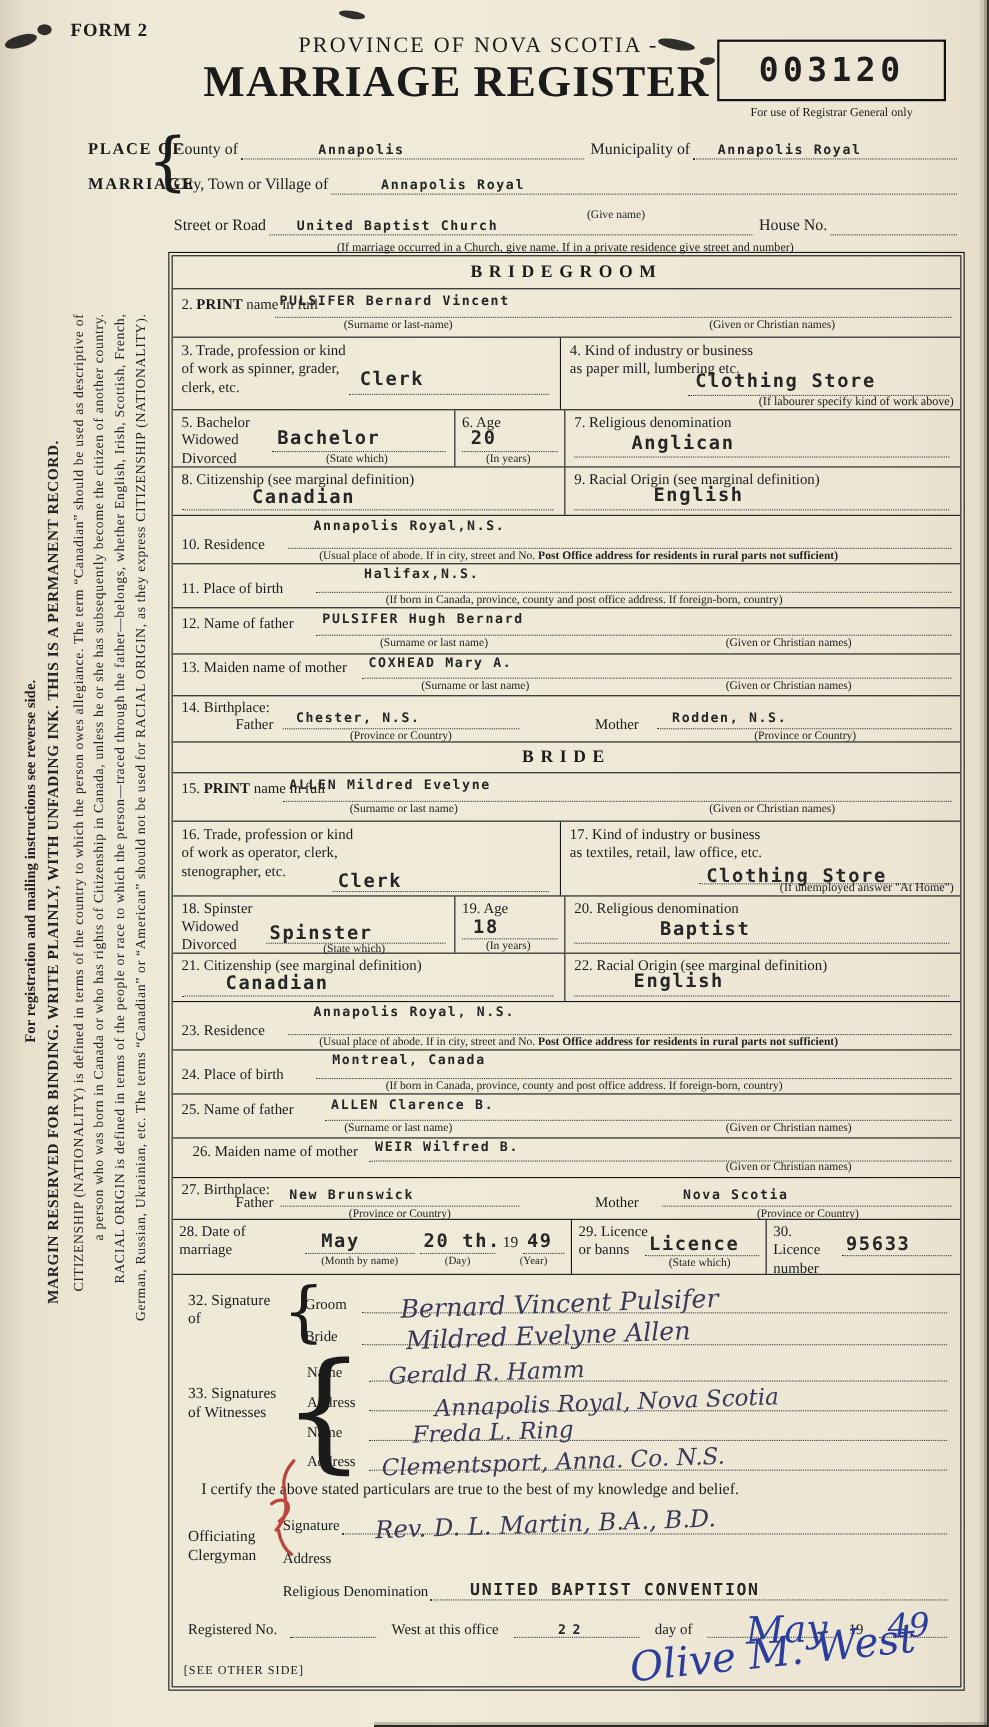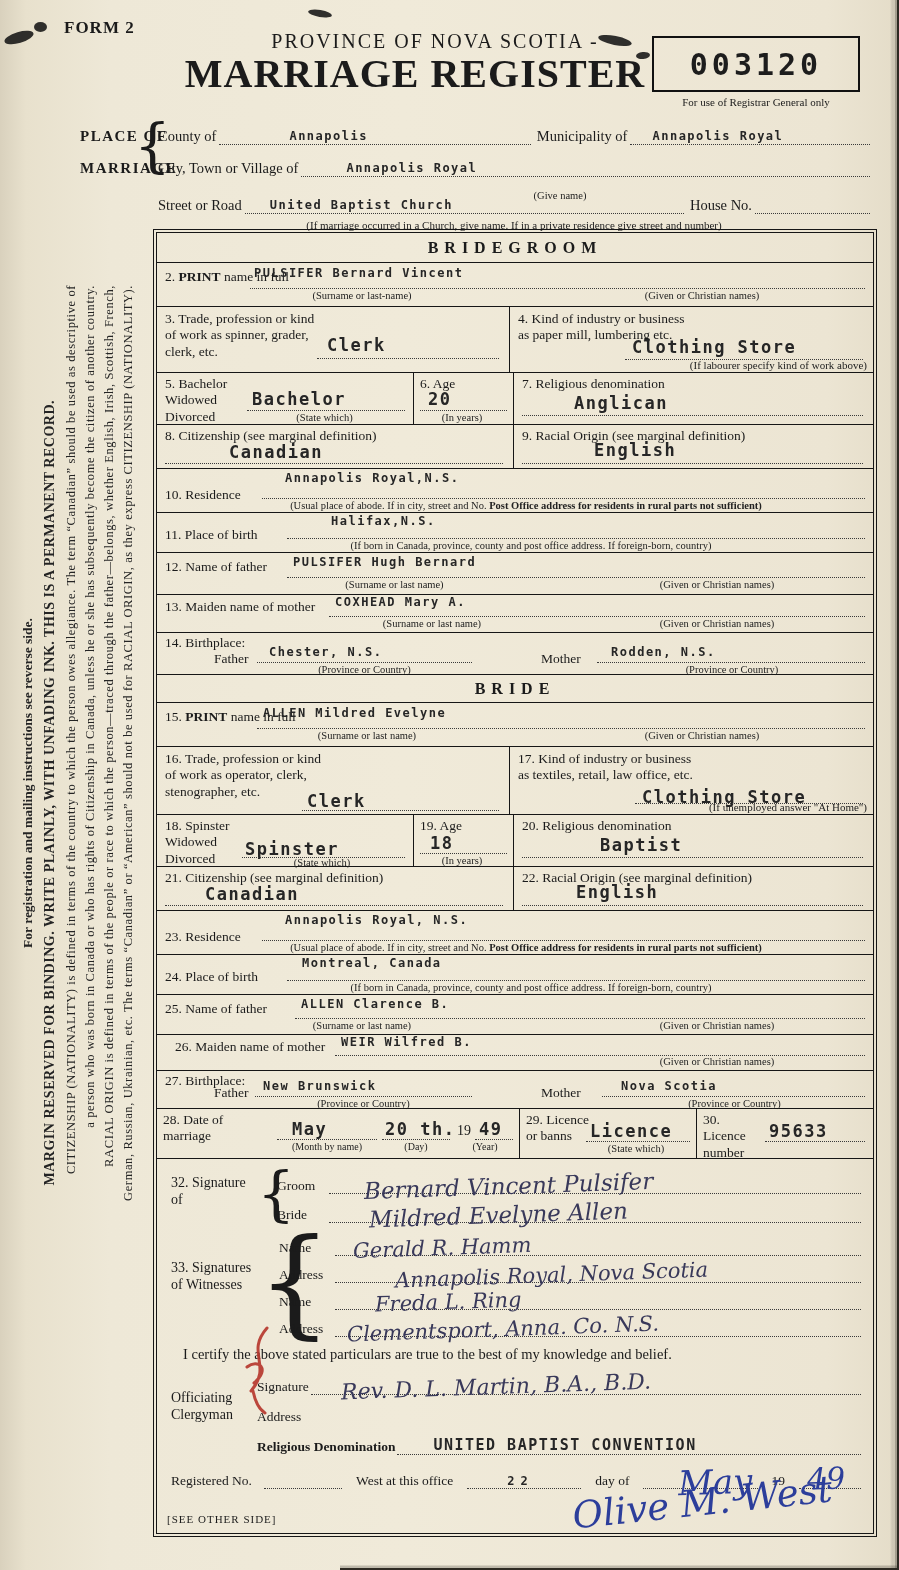--- a/index.html
+++ b/index.html
@@ -397,21 +397,21 @@
           <div class="fillrow" style="height:30px;">
             <span class="lbl" style="white-space:nowrap;padding-right:2px;">Signature</span>
             <span class="sfill" style="height:26px;">
               <span class="script abs" style="left:30px;bottom:-5px;font-size:22px;">Rev. D. L. Martin, B.A., B.D.</span>
             </span>
           </div>
           <div class="fillrow" style="height:30px;">
             <span class="lbl" style="white-space:nowrap;padding-right:2px;">Address</span>
           </div>
           <div class="fillrow" style="height:30px;">
-            <span class="lbl" style="white-space:nowrap;padding-right:2px;font-weight:bold;">Religious Denomination</span>
+            <span class="lbl" style="white-space:nowrap;padding-right:2px;">Religious Denomination</span>
             <span class="sfill" style="height:24px;">
               <span class="typed abs" style="left:36px;bottom:0;font-size:15px;">UNITED BAPTIST CONVENTION</span>
             </span>
           </div>
         </div>
       </div>
 
       <div class="fillrow" style="margin-top:10px;font-size:13.5px;height:24px;gap:12px;">
         <span class="lbl" style="white-space:nowrap;">Registered No.</span>
         <span class="sfill" style="max-width:78px;height:18px;"></span>

